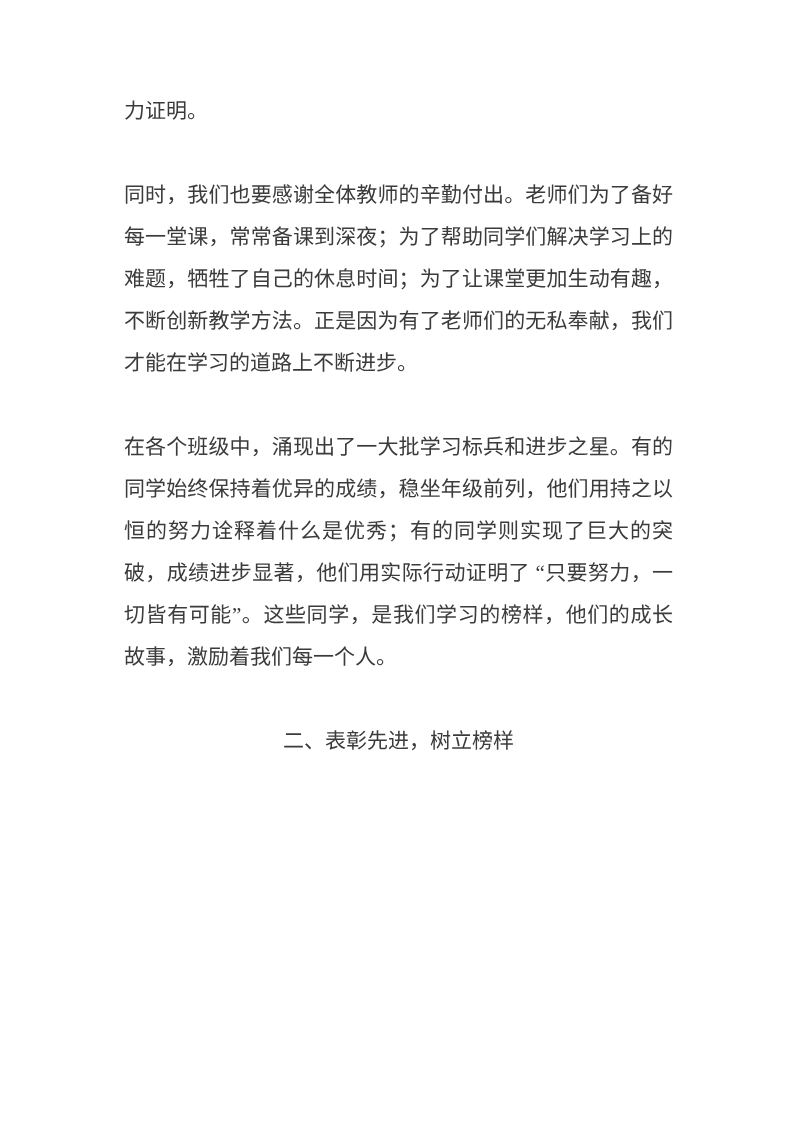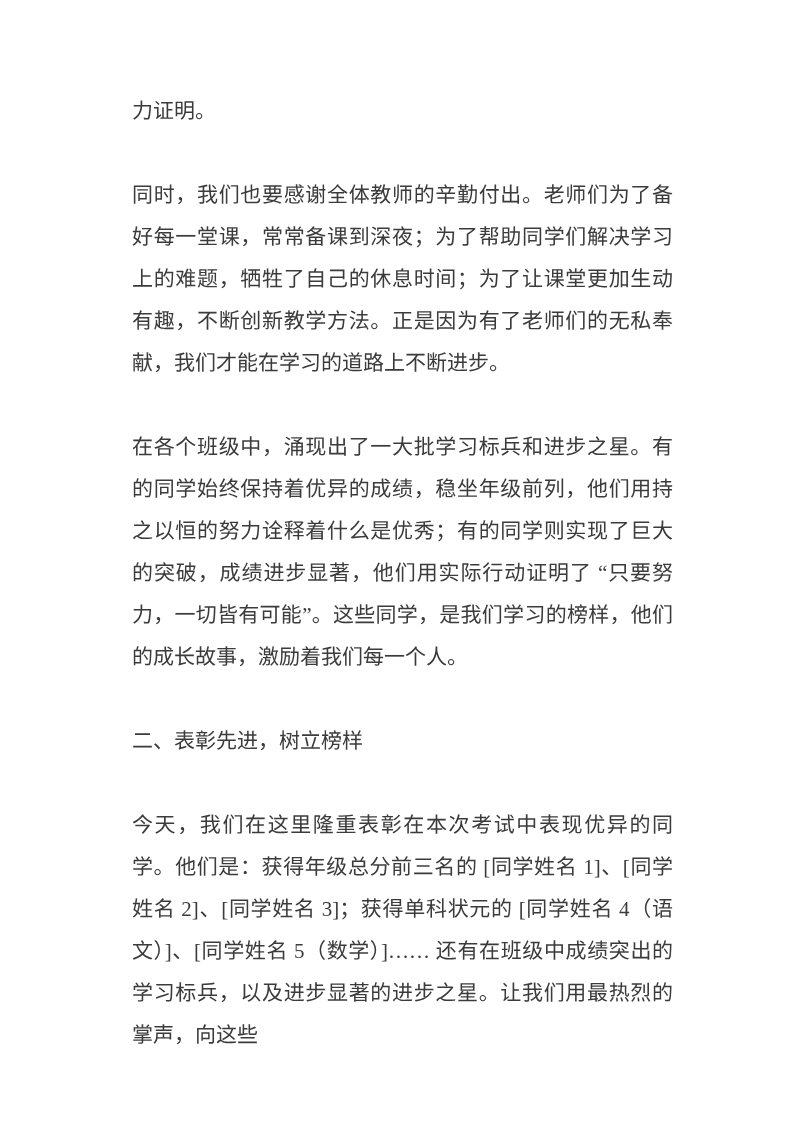--- a/index.html
+++ b/index.html
@@ -22,34 +22,33 @@
     color: #3b3b3b;
     font-family: "Liberation Serif", "DejaVu Serif", serif;
     font-size: 21px;
     line-height: 42px;
     text-align: justify;
     text-justify: inter-character;
     word-break: normal;
     overflow-wrap: break-word;
   }
   .doc-content p {
-    margin: 0 0 42px 12px;
+    margin: 0 0 42px 4px;
     font-weight: normal;
   }
   .doc-content p:last-child {
     margin-bottom: 0;
   }
   .heading {
-    text-align: left;
+    text-align: center;
   }
 </style>
 </head>
 <body>
 
 <div class="page">
   <div class="doc-content">
     <p>力证明。</p>
     <p>同时，我们也要感谢全体教师的辛勤付出。老师们为了备好每一堂课，常常备课到深夜；为了帮助同学们解决学习上的难题，牺牲了自己的休息时间；为了让课堂更加生动有趣，不断创新教学方法。正是因为有了老师们的无私奉献，我们才能在学习的道路上不断进步。</p>
     <p>在各个班级中，涌现出了一大批学习标兵和进步之星。有的同学始终保持着优异的成绩，稳坐年级前列，他们用持之以恒的努力诠释着什么是优秀；有的同学则实现了巨大的突破，成绩进步显著，他们用实际行动证明了 “只要努力，一切皆有可能”。这些同学，是我们学习的榜样，他们的成长故事，激励着我们每一个人。</p>
     <p class="heading">二、表彰先进，树立榜样</p>
-    <p>今天，我们在这里隆重表彰在本次考试中表现优异的同学。他们是：获得年级总分前三名的 [同学姓名 1]、[同学姓名 2]、[同学姓名 3]；获得单科状元的 [同学姓名 4（语文）]、[同学姓名 5（数学）]…… 还有在班级中成绩突出的学习标兵，以及进步显著的进步之星。让我们用最热烈的掌声，向这些</p>
   </div>
 </div>
 
 </body></html>

